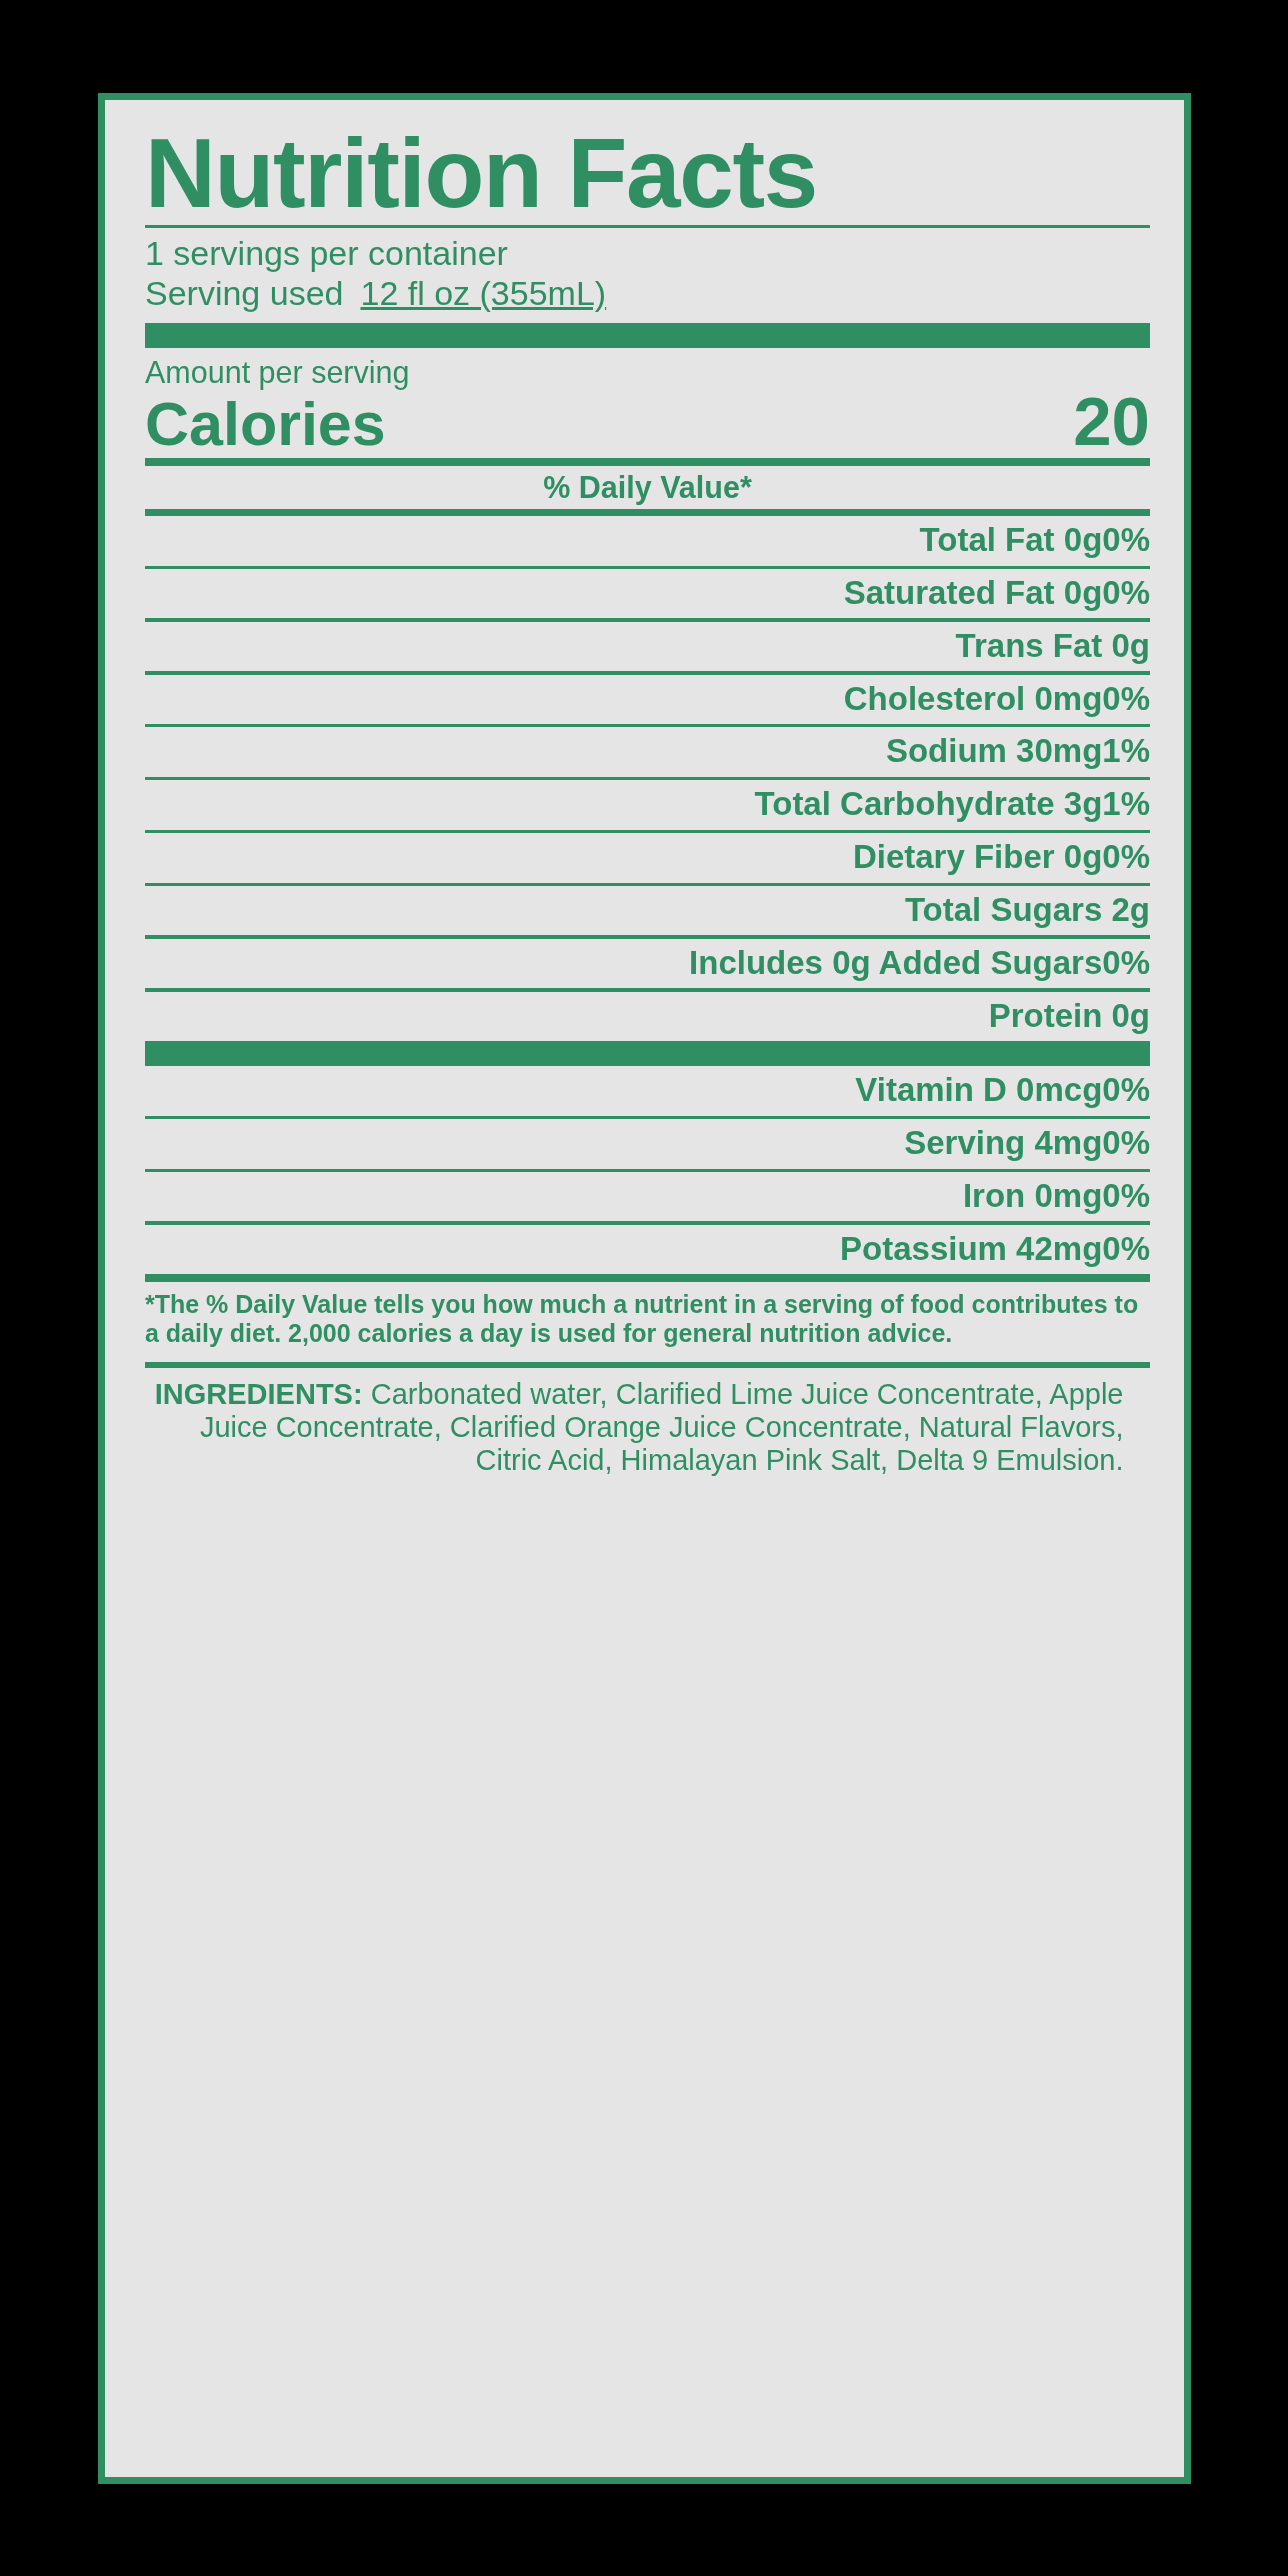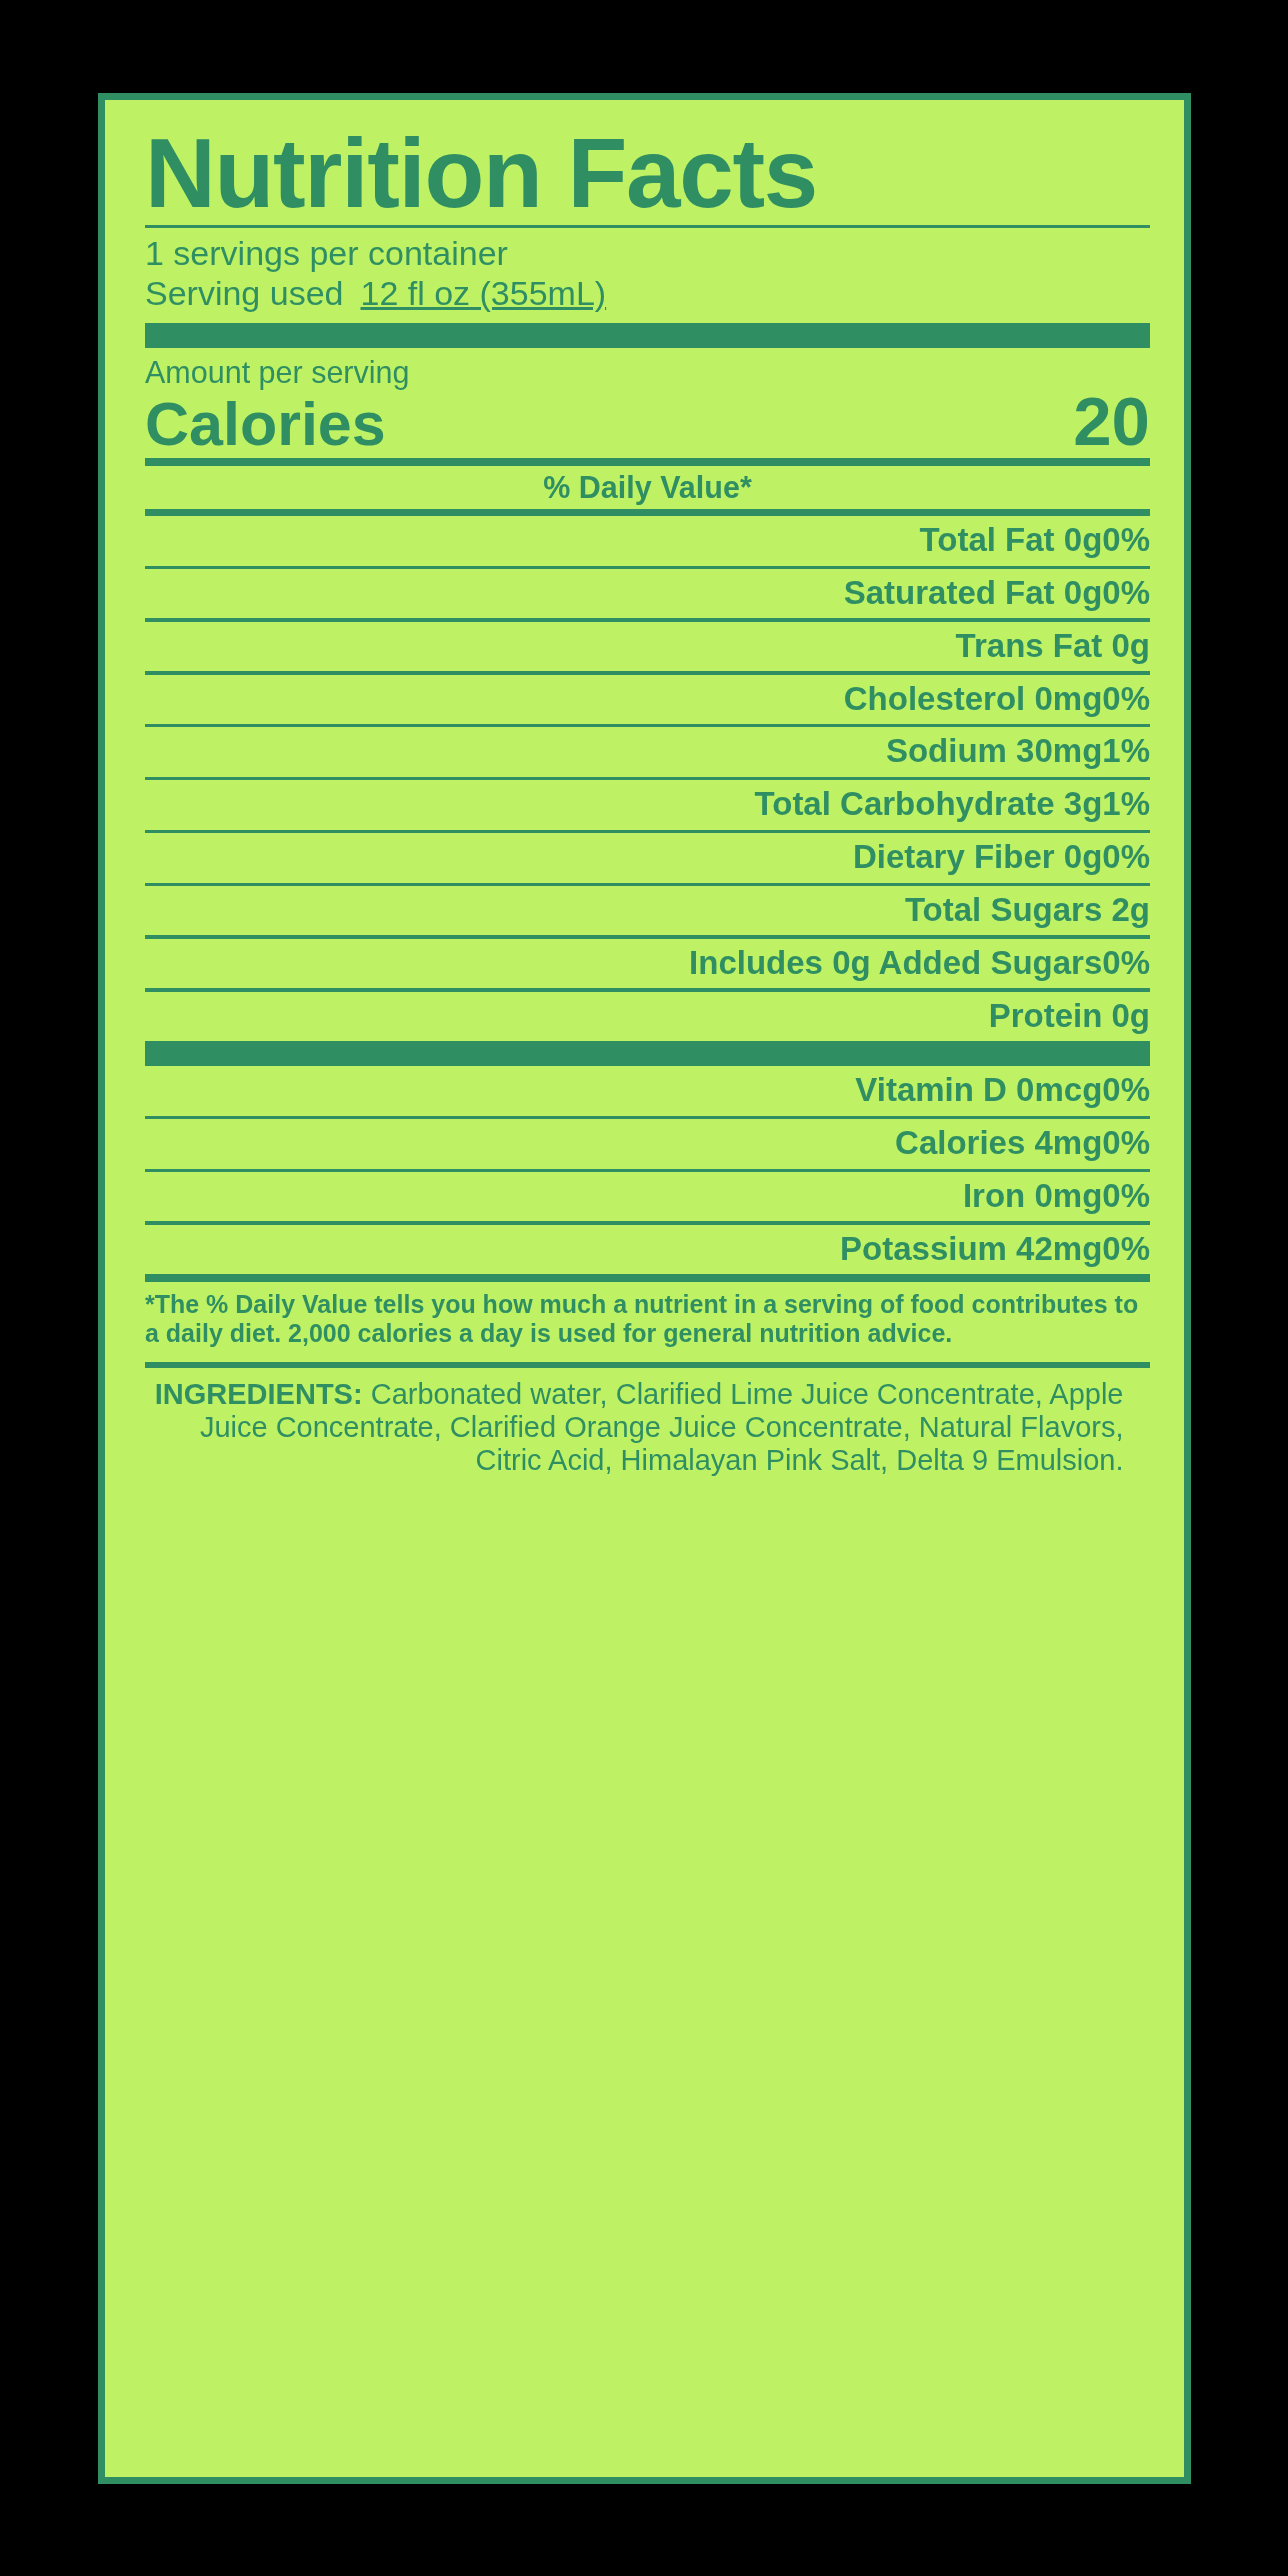--- a/index.html
+++ b/index.html
@@ -15,21 +15,21 @@
   }
 
   .panel {
     position: absolute;
     left: 98px;
     top: 93px;
     width: 1093px;
     height: 2391px;
     border: 7.3px solid #2f8f63;
     box-sizing: border-box;
-    background: #bef264;
+    background: #e5e5e5;
   }
 
   .inner {
     position: absolute;
     left: 40px;
     top: 12px;
     right: 34px;
     bottom: 12px;
   }
 
@@ -229,21 +229,21 @@
 
     <div class="rule-thick"></div>
 
     <div class="row">
       <span class="left">Vitamin D 0mcg</span>
       <span class="right">0%</span>
     </div>
     <div class="rule-thin"></div>
 
     <div class="row">
-      <span class="left">Calories 4mg</span>
+      <span class="left">Serving 4mg</span>
       <span class="right">0%</span>
     </div>
     <div class="rule-thin"></div>
 
     <div class="row">
       <span class="left">Iron 0mg</span>
       <span class="right">0%</span>
     </div>
     <div class="rule-thin"></div>
 

